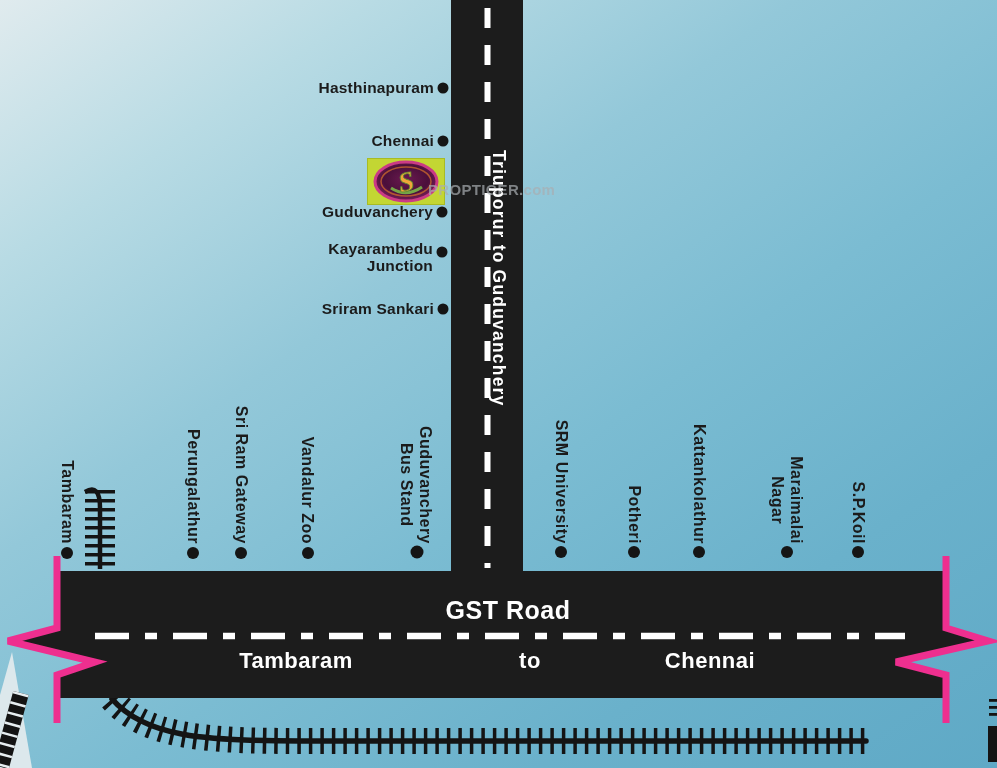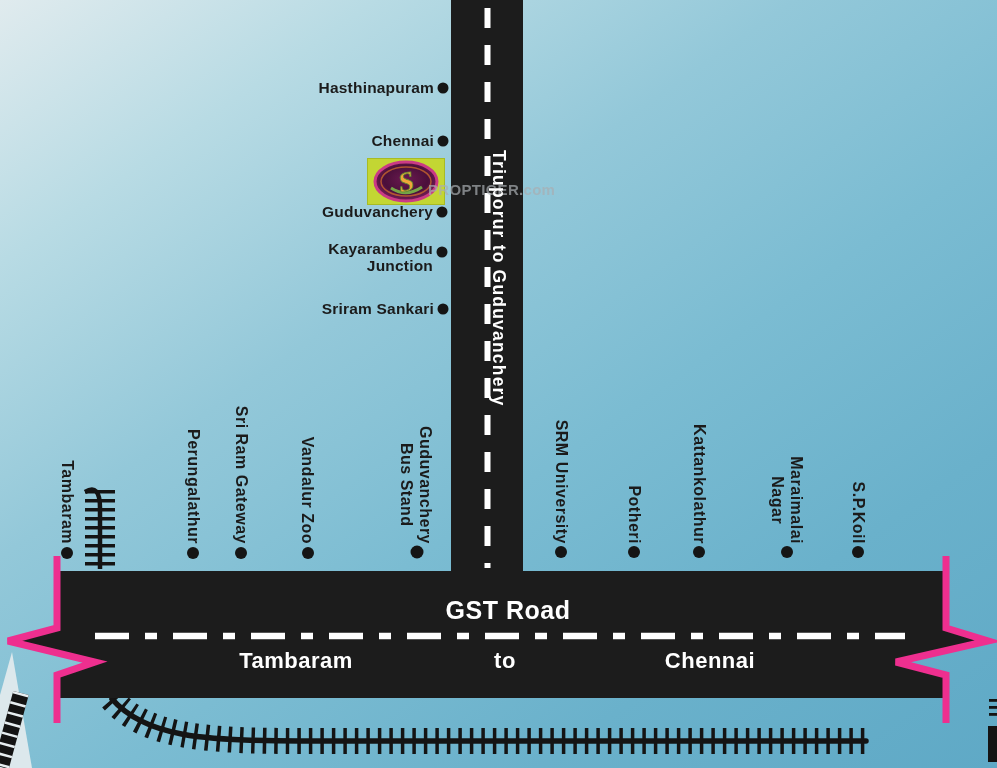--- a/index.html
+++ b/index.html
@@ -131,16 +131,16 @@
 Bus Stand</div>
   <div class="lbl-v" style="left:561px">SRM University</div>
   <div class="lbl-v" style="left:634px">Potheri</div>
   <div class="lbl-v" style="left:699px">Kattankolathur</div>
   <div class="lbl-v" style="left:787px">Maraimalai
 Nagar</div>
   <div class="lbl-v" style="left:858px">S.P.Koil</div>
 
   <div class="road-txt gst-name" style="left:508px;top:610px">GST Road</div>
   <div class="road-txt gst-dir" style="left:296px;top:661px">Tambaram</div>
-  <div class="road-txt gst-dir" style="left:505px;top:661px">to</div>
+  <div class="road-txt gst-dir" style="left:530px;top:661px">to</div>
   <div class="road-txt gst-dir" style="left:710px;top:661px">Chennai</div>
 
 </div>
 
 </body></html>

